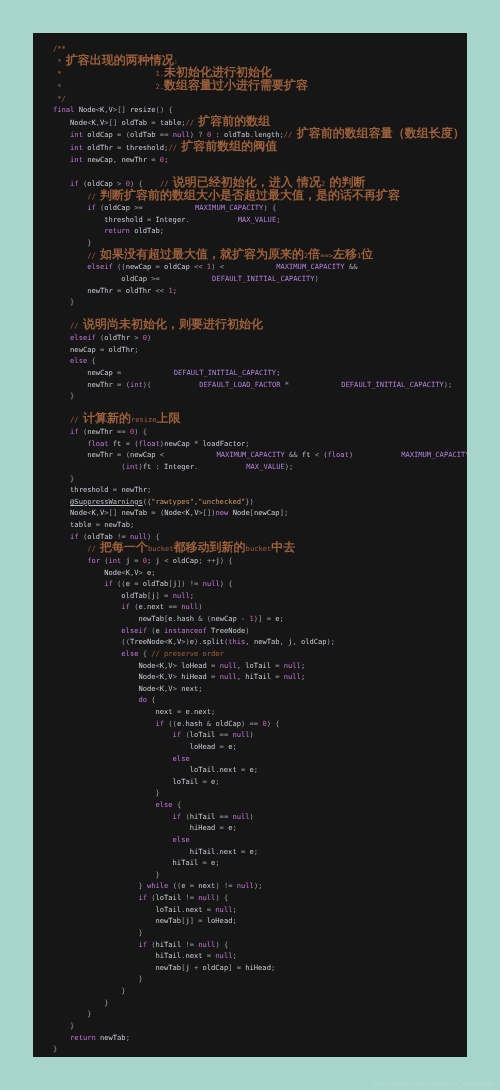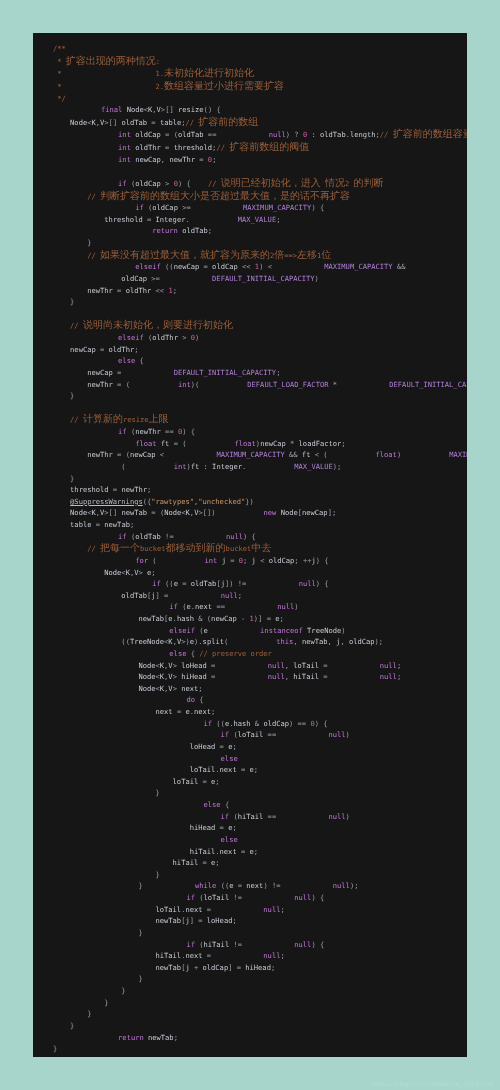--- a/index.html
+++ b/index.html
@@ -40,22 +40,22 @@
     padding-left: 20px;
     letter-spacing: 0px;
   }
   .ln {
     white-space: pre;
     min-height: 11.62px;
     display: block;
   }
   
   .c    { color: #a1603c; }              
-  .czh  { color: #9c5f3b; font-family: "DejaVu Sans", sans-serif; font-size: 10px; }
-  .kw   { color: #c678dd; margin-left: 48px; }              
+  .czh  { color: #9c5f3b; font-family: "DejaVu Sans", sans-serif; font-size: 12px; font-weight: bold; }
+  .kw   { color: #c678dd; }              
   .cst  { color: #b07fd8; padding-left: 48px; }              
   .num  { color: #d05fa5; }              
   .str  { color: #d19a66; }              
   .ann  { color: #b8bcc4; text-decoration: underline; }              
   .op   { color: #9aa0aa; }              
   .pln  { color: #c8ccd4; }
   #watermark {
     position: absolute;
     right: 6px;
     bottom: 3px;

